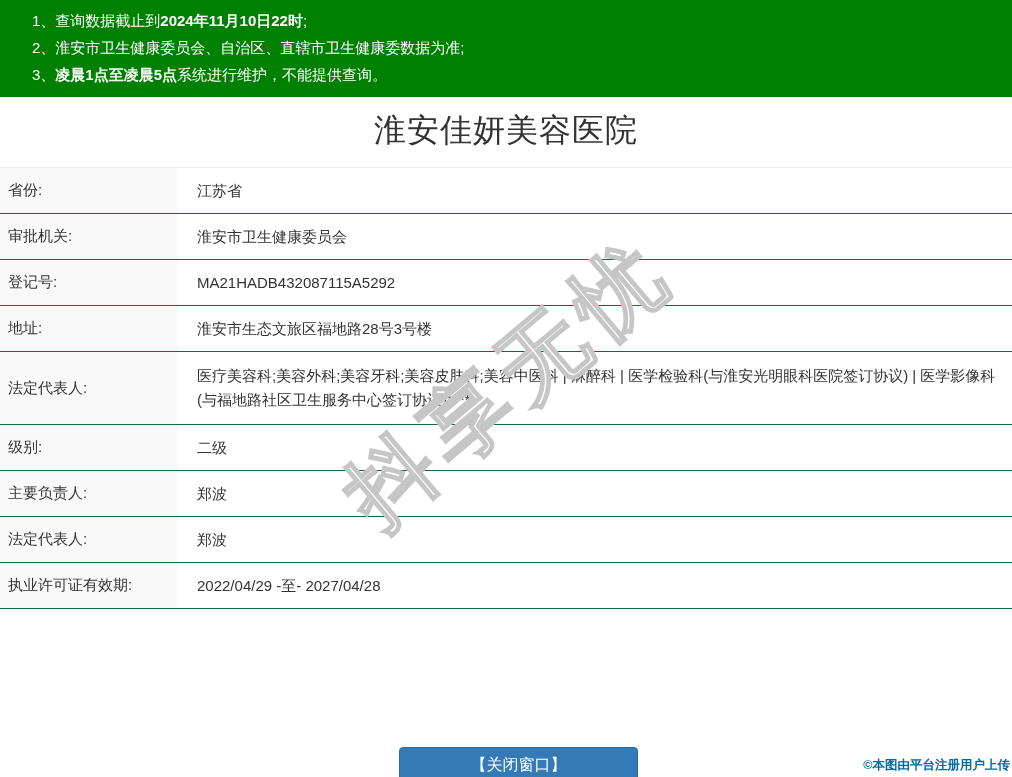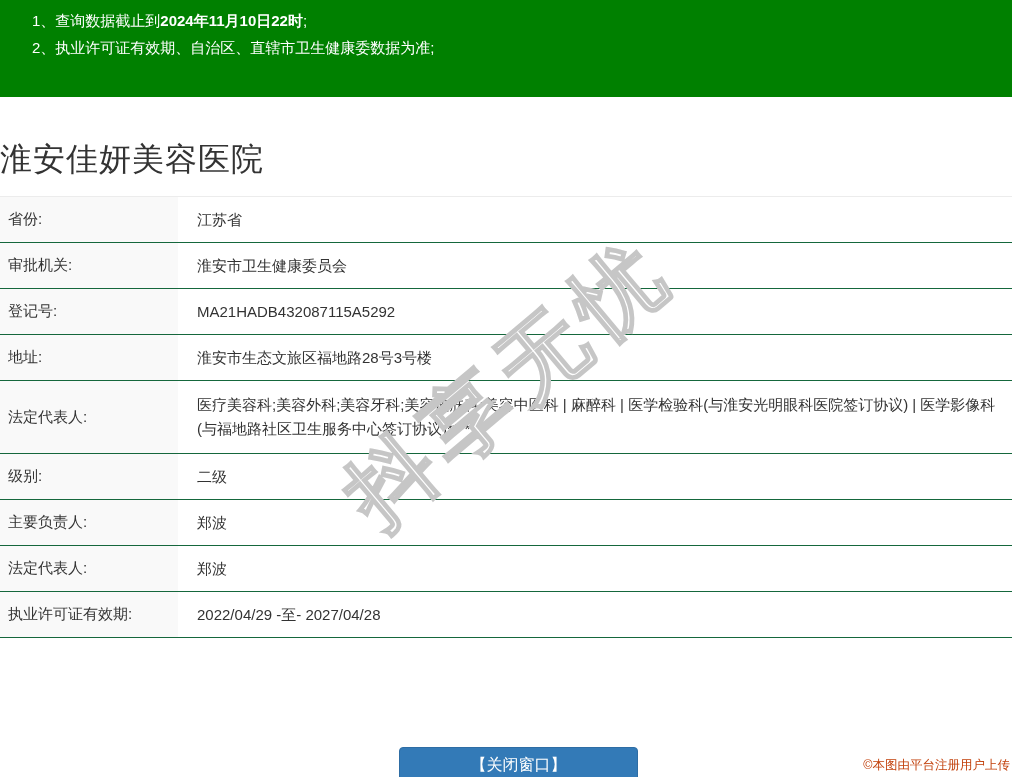--- a/index.html
+++ b/index.html
@@ -6,21 +6,21 @@
   html, body { width: 1012px; height: 777px; overflow: hidden; background: #fff;
     font-family: "Liberation Sans", "DejaVu Sans", sans-serif; color: #333; }
   body { position: relative; }
 
   
   .notice-bar { background: #008000; height: 97px; padding: 7px 10px 16px 32px; }
   .notice-line { color: #fff; font-size: 15px; line-height: 27px; white-space: nowrap; }
   .notice-line b { font-weight: bold; }
 
   
-  .page-title { margin-top: 41px; font-size: 32px;
+  .page-title { margin-top: 12px; text-align: center; font-size: 32px;
     font-weight: 400; color: #333; line-height: 42px; letter-spacing: 1px; }
 
   
   .info-table { width: 100%; border-collapse: collapse; margin-top: 16px;
     border-top: 1px solid #ececec; table-layout: fixed; padding-left: 8px; }
   .info-table td { font-size: 15px; color: #333;
     border-bottom: 1px solid #15673c; vertical-align: middle; }
   .info-table td.cell-label { width: 178px; background: #f9f9f9; padding: 12px 6px 12px 8px; }
   .info-table td.cell-value { padding: 12px 4px 12px 19px; line-height: 24px; word-break: break-all; }
   .info-table tr.single td { height: 46px; padding-top: 0; padding-bottom: 0; }
@@ -32,29 +32,30 @@
     color: #ffffff; -webkit-text-stroke: 2px #c6c6c6; pointer-events: none; }
 
   
   .close-button { position: absolute; left: 399px; top: 747px; width: 239px; height: 36px;
     background: #337ab7; color: #fff; font-size: 16px; border: 1px solid #2e6da4;
     border-radius: 4px; cursor: pointer; text-align: center;
     font-family: "Liberation Sans", "DejaVu Sans", sans-serif; }
 
   
   .copyright { position: absolute; right: 2px; top: 757px; font-size: 12.5px;
-    font-weight: normal; color: #c2410c;
+    font-weight: bold; color: #0369a1;
     text-shadow: -1px 0 #fff, 1px 0 #fff, 0 -1px #fff, 0 1px #fff; }
 </style>
 </head>
 <body>
 
 <div class="notice-bar">
   <div class="notice-line"><span>1、</span><span>查询数据截止到</span><b>2024年11月10日22时</b><span>;</span></div>
-  <div class="notice-line"><span>2、</span><span>执业许可证有效期、自治区、直辖市卫生健康委数据为准;</span></div>
+  <div class="notice-line"><span>2、</span><span>淮安市卫生健康委员会、自治区、直辖市卫生健康委数据为准;</span></div>
+  <div class="notice-line"><span>3、</span><b>凌晨1点至凌晨5点</b><span>系统进行维护，不能提供查询。</span></div>
 </div>
 
 <h1 class="page-title">淮安佳妍美容医院</h1>
 
 <table class="info-table">
   <tbody>
   <tr class="single">
     <td class="cell-label">省份:</td>
     <td class="cell-value">江苏省</td>
   </tr>

